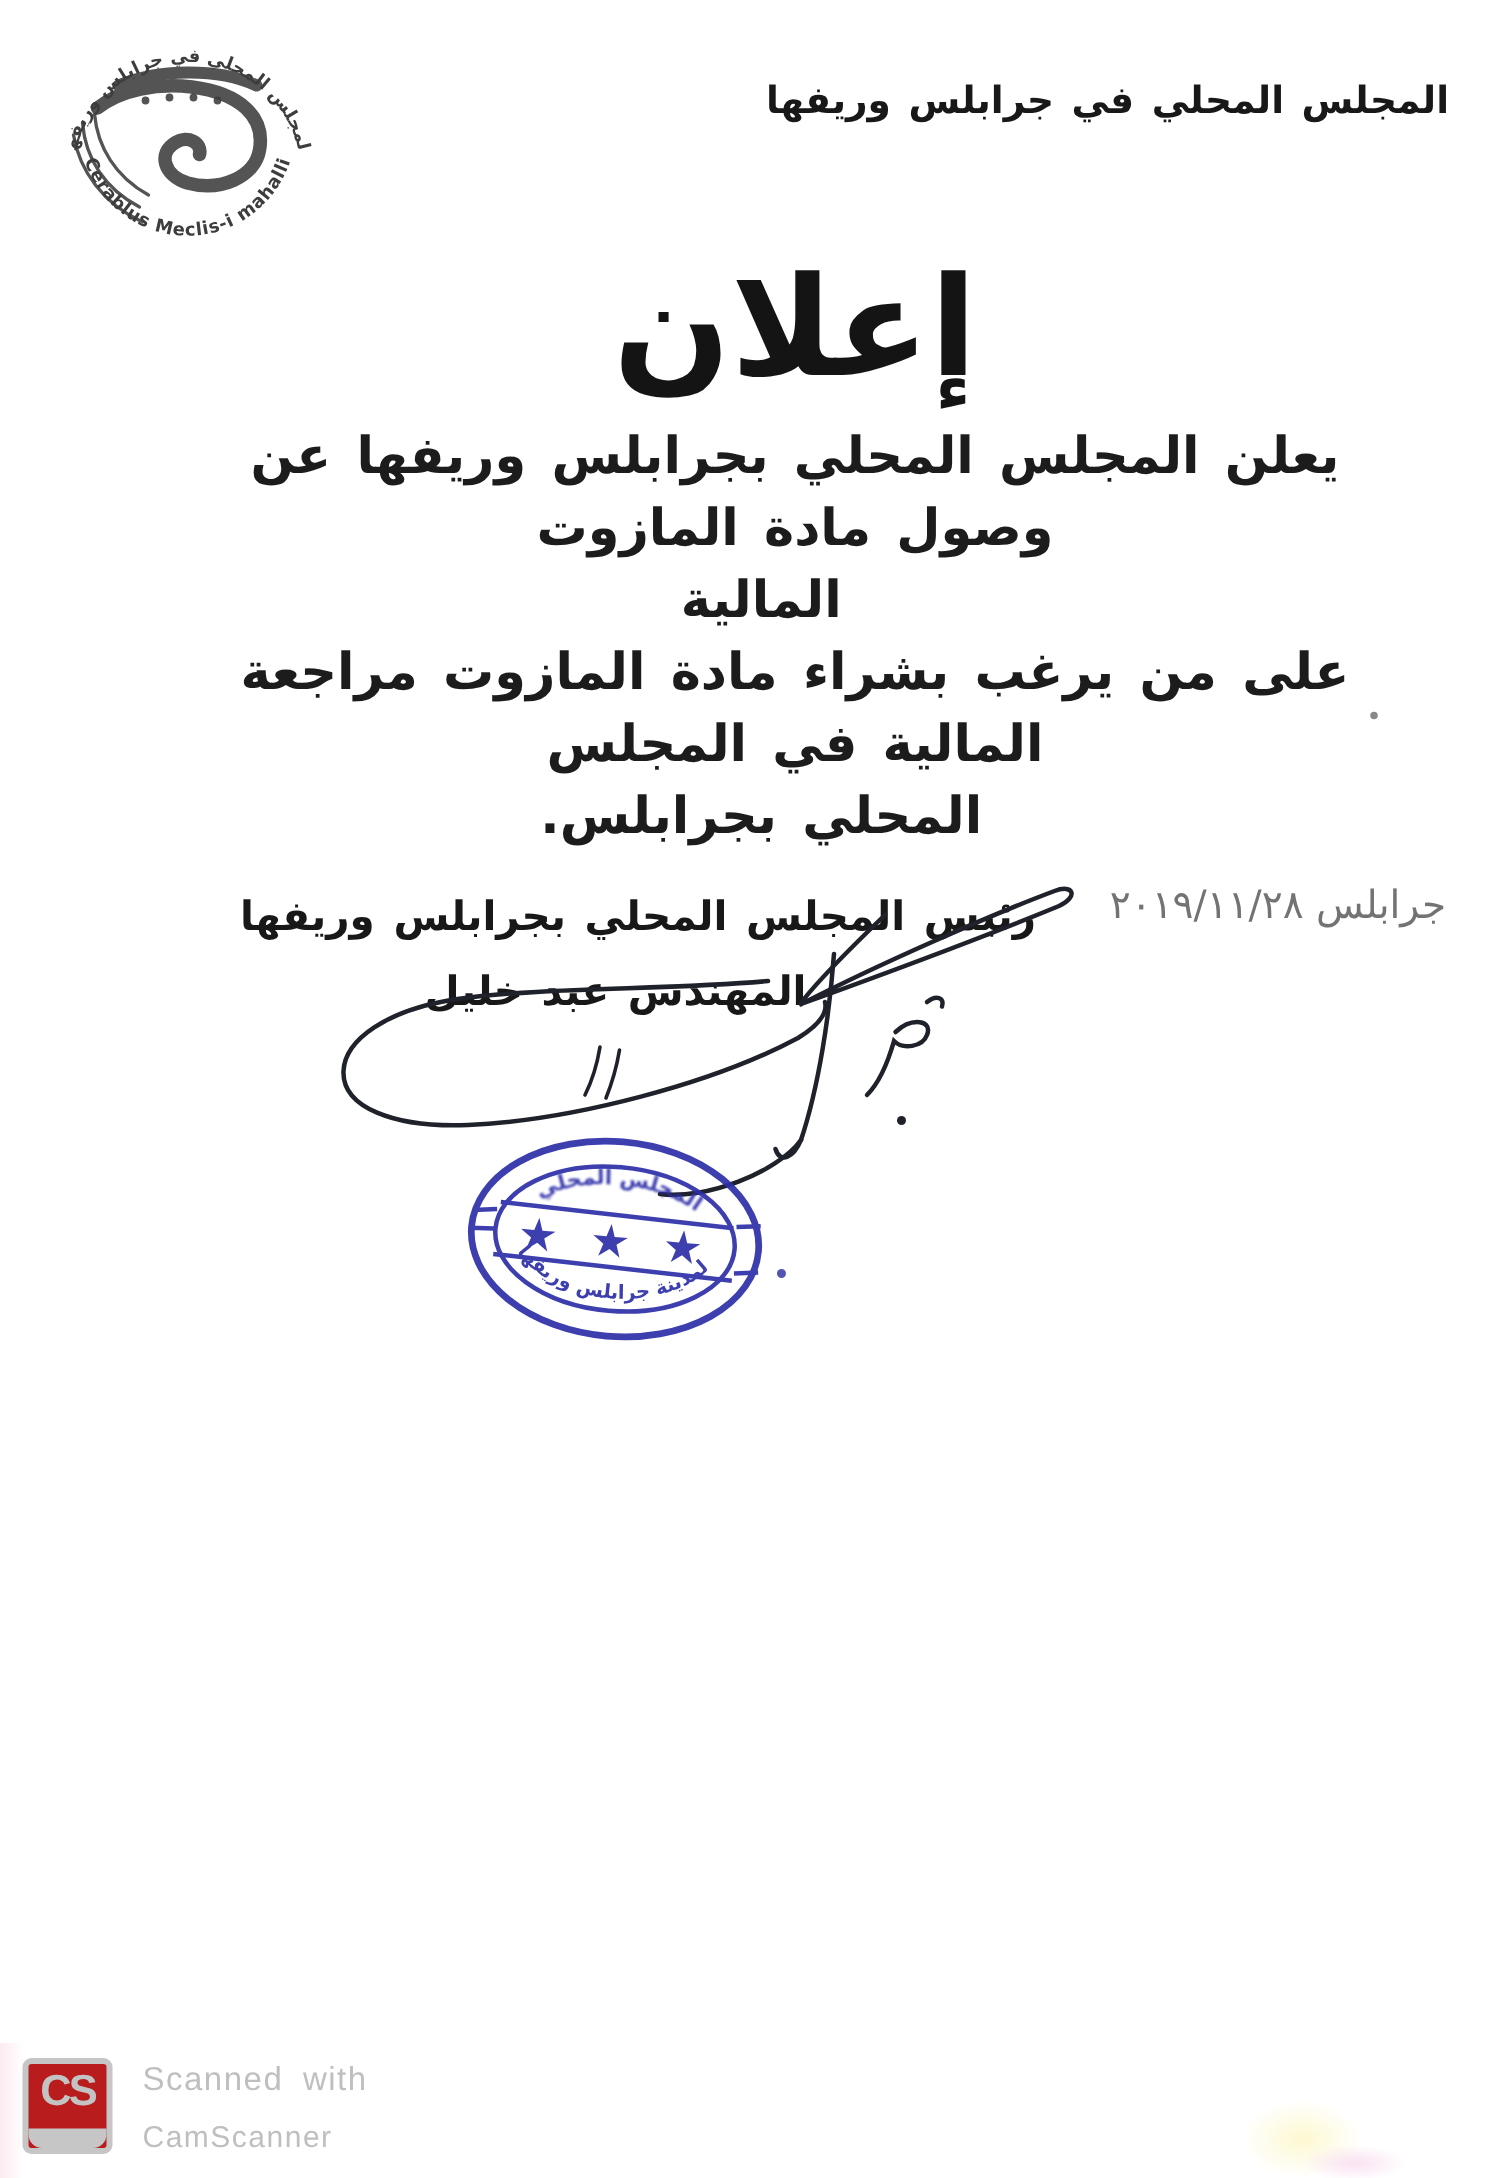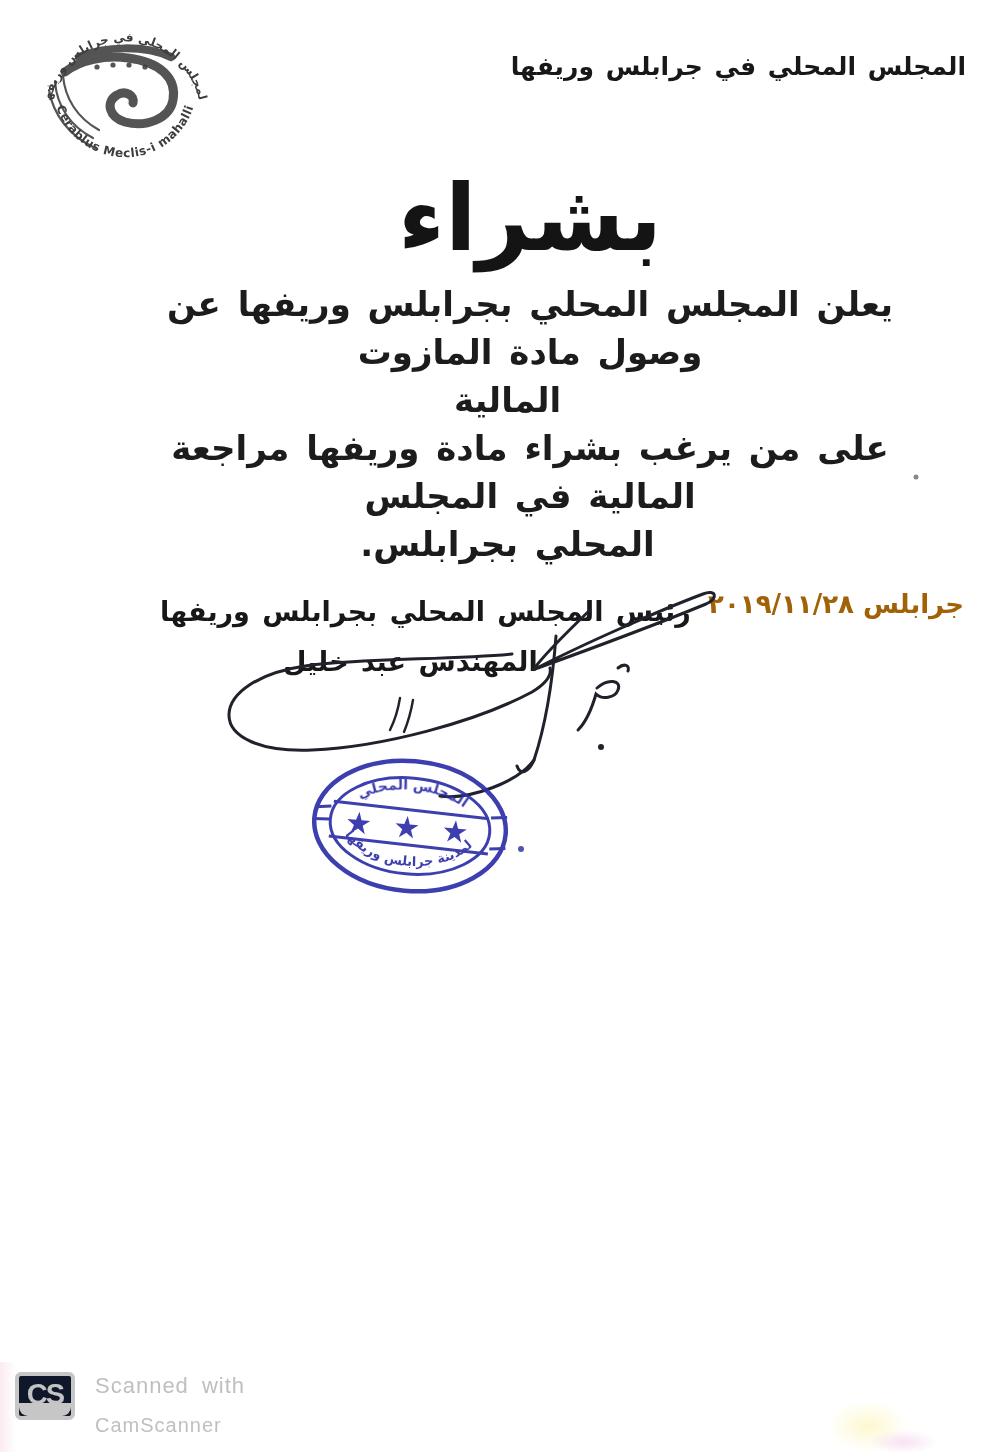--- a/index.html
+++ b/index.html
@@ -20,43 +20,43 @@
   }
   
   .doc-body{
     position:absolute;top:280px;right:66px;left:118px;direction:rtl;text-align:center;
     font-size:34px;font-weight:bold;line-height:48px;color:#1c1c1c;word-spacing:5px;
   }
   .doc-body .wrap-indent{margin-right:45px;}
   
   .date-line{
     position:absolute;top:589px;right:44px;direction:rtl;
-    font-size:26px;font-weight:bold;color:#a16207;
+    font-size:26px;font-weight:normal;color:#737373;
   }
   .sig-title{
     position:absolute;top:596px;left:160px;direction:rtl;
     font-size:27px;font-weight:bold;color:#181818;word-spacing:3px;
   }
   .sig-name{
     position:absolute;top:646px;left:283px;direction:rtl;
     font-size:27px;font-weight:bold;color:#181818;word-spacing:3px;
   }
   .ink-svg{position:absolute;left:0;top:0;pointer-events:none;}
   .stamp-svg{position:absolute;left:292px;top:738px;}
   
   .blob{position:absolute;border-radius:50%;pointer-events:none;}
   .blob.yellow{left:828px;top:1400px;width:80px;height:52px;background:radial-gradient(closest-side,rgba(253,248,205,.95),rgba(253,248,205,0));}
   .blob.pink{left:868px;top:1430px;width:70px;height:24px;background:radial-gradient(closest-side,rgba(248,222,240,.9),rgba(248,222,240,0));}
   .blob.edge-pink{left:-6px;top:1362px;width:22px;height:92px;border-radius:0;background:linear-gradient(90deg,rgba(246,205,215,.55),rgba(246,205,215,0));}
   
   .watermark{position:absolute;left:15px;top:1372px;display:flex;align-items:flex-start;
     font-family:"Liberation Sans",sans-serif;color:#bfbfbf;}
   .cs-badge{
-    position:relative;width:60px;height:48px;border:4px solid #c6c6c6;border-radius:6px;
-    box-sizing:border-box;background:#0f172a;flex:0 0 auto;
+    position:relative;width:60px;height:64px;border:4px solid #c6c6c6;border-radius:6px;
+    box-sizing:border-box;background:#b91c1c;flex:0 0 auto;
   }
   .cs-badge .cs-letters{
     position:absolute;top:2px;left:0;right:0;text-align:center;
     font-weight:bold;font-size:29px;letter-spacing:-2px;color:#c3c3c3;
   }
   .cs-badge .cs-strip{
     position:absolute;left:0;right:0;bottom:0;height:13px;background:#c6c6c6;
     border-radius:0 0 9px 9px;
   }
   .wm-text{margin-left:20px;line-height:1.05;}
@@ -89,26 +89,26 @@
     <text font-size="12" font-weight="bold" fill="#3d3d3d">
       <textPath href="#logoTopArc" startOffset="50%" text-anchor="middle">المجلس المحلي في جرابلس وريفها</textPath>
     </text>
     <text font-size="12" font-weight="bold" fill="#3d3d3d" letter-spacing="0.5">
       <textPath href="#logoBottomArc" startOffset="50%" text-anchor="middle">Cerablus Meclis-i mahalli</textPath>
     </text>
   </svg>
 
   <div class="letterhead">المجلس المحلي في جرابلس وريفها</div>
 
-  <div class="doc-title">بشراء</div>
+  <div class="doc-title">إعلان</div>
 
   <div class="doc-body">
     <div>يعلن المجلس المحلي بجرابلس وريفها عن وصول مادة المازوت</div>
     <div class="wrap-indent">المالية</div>
-    <div>على من يرغب بشراء مادة وريفها مراجعة المالية في المجلس</div>
+    <div>على من يرغب بشراء مادة المازوت مراجعة المالية في المجلس</div>
     <div class="wrap-indent">المحلي بجرابلس.</div>
   </div>
 
   <div class="date-line">جرابلس ٢٠١٩/١١/٢٨</div>
 
   <div class="sig-title">رئيس المجلس المحلي بجرابلس وريفها</div>
   <div class="sig-name">المهندس عبد خليل</div>
 
   <svg class="ink-svg" width="1008" height="1452" viewBox="0 0 1008 1452">
     <g stroke="#20222b" fill="none" stroke-width="3" stroke-linecap="round">

